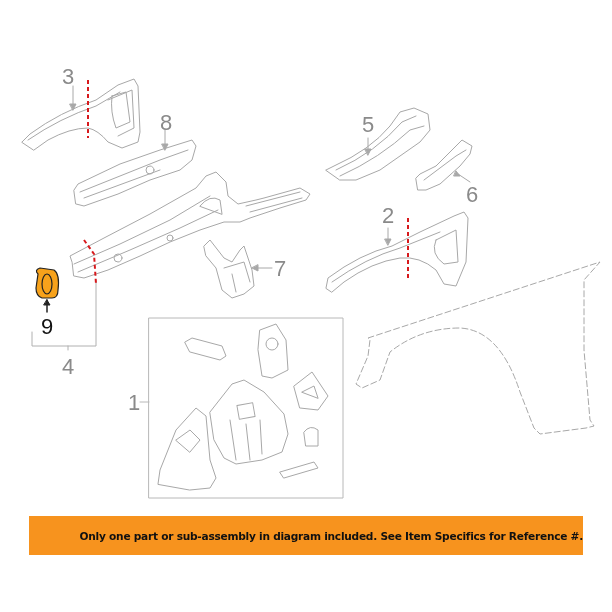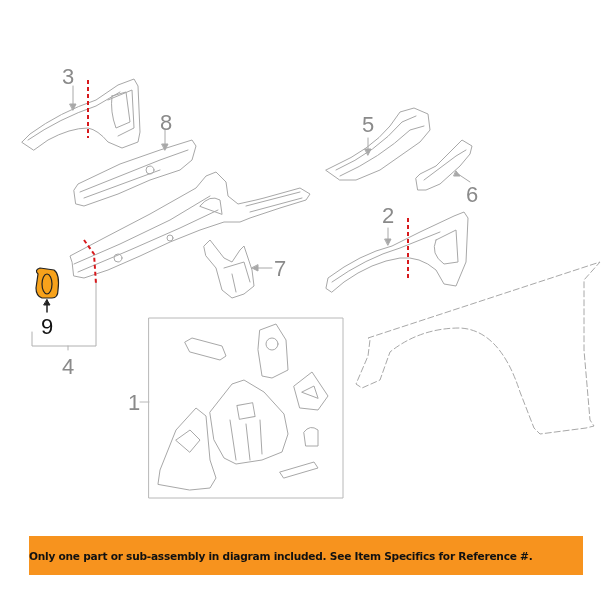--- a/index.html
+++ b/index.html
@@ -1,21 +1,21 @@
 <!DOCTYPE html>
 <html><head>
 <meta charset="utf-8">
 <style>
   html,body{margin:0;padding:0;background:#ffffff;}
   body{width:612px;height:612px;position:relative;overflow:hidden;font-family:"DejaVu Sans",sans-serif;}
   #diagram{position:absolute;left:0;top:0;width:612px;height:612px;}
   .callout{position:absolute;font-family:"Liberation Sans",sans-serif;font-size:22px;color:#8a8a8a;line-height:1;}
   .callout.dark{color:#111;font-weight:normal;}
-  .banner{position:absolute;left:29px;top:536px;width:554px;height:39px;background:#f7931e;
-    display:flex;flex-direction:column;justify-content:center;align-items:flex-start;}
+  .banner{position:absolute;left:29px;top:516px;width:554px;height:39px;background:#f7931e;
+    display:flex;flex-direction:column;justify-content:center;align-items:flex-end;}
   .banner-line{font-family:"DejaVu Sans",sans-serif;font-weight:bold;font-size:10.6px;color:#111;
     line-height:16px;white-space:nowrap;letter-spacing:-0.25px;}
 </style>
 </head>
 <body>
 
 <svg id="diagram" viewBox="0 0 612 612" xmlns="http://www.w3.org/2000/svg">
   <g fill="none" stroke="#a8a8a8" stroke-width="1" stroke-linejoin="round" stroke-linecap="round">
 
     <g>

